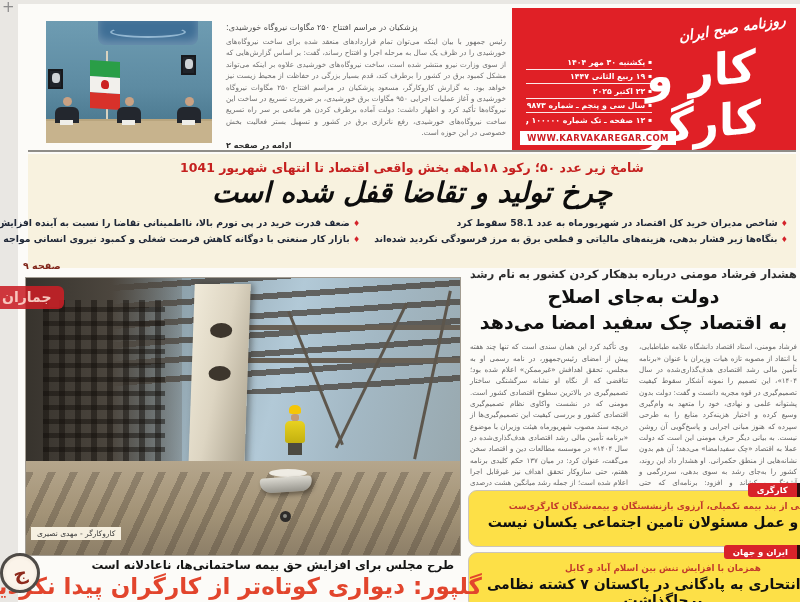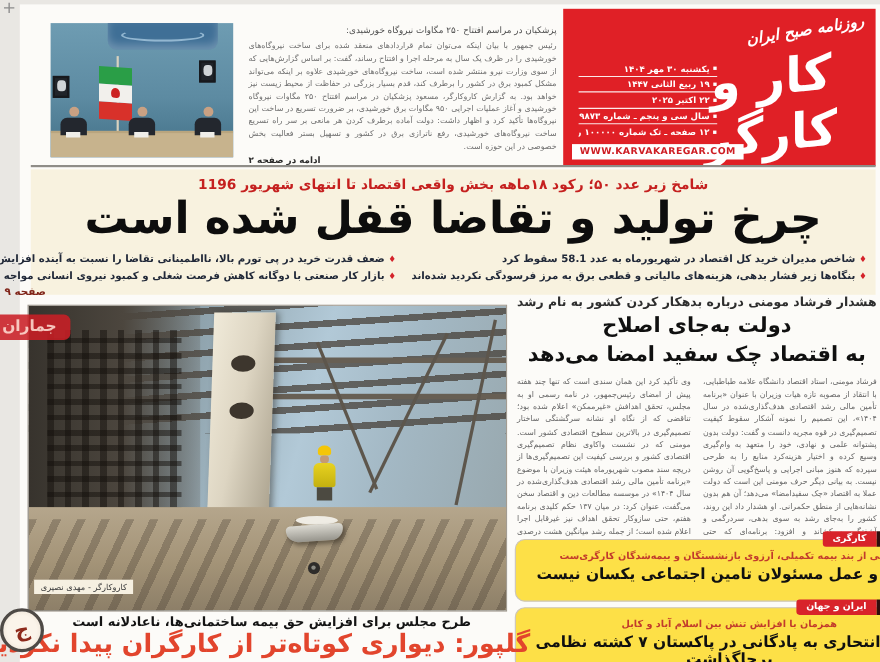--- a/index.html
+++ b/index.html
@@ -26,21 +26,21 @@
   .portrait i { display:block; margin:2px auto 0; width:8px; height:10px; background:#cfd3d6; border-radius:40%; }
   #portrait-right { right:16px; top:34px; } #portrait-left { left:2px; top:48px; }
   .desk { position:absolute; left:0; bottom:0; width:100%; height:24px; background:linear-gradient(180deg,#cdb astounding,#c7b38d); background:#c7b38d; border-top:2px solid #b9a57e; }
   .paper { position:absolute; bottom:18px; width:13px; height:5px; background:#efeee9; }
   .man { position:absolute; bottom:20px; width:26px; height:26px; }
   .man .head { width:9px; height:9px; background:#c9a183; border-radius:50%; margin:0 auto; }
   .man .body { width:24px; height:16px; background:#23272e; border-radius:6px 6px 0 0; margin:1px auto 0; }
 
   
   #top-story { position:absolute; left:226px; top:23px; width:280px; height:126px; }
-  #top-story .kicker { font-size:8px; color:#4d4d4d; text-align:right; }
+  #top-story .kicker { font-size:8px; color:#4d4d4d; text-align:left; }
   #top-story h2 { font-size:13px; line-height:1.4; color:#141414; text-align:center; margin-top:2px; }
   #top-story .body { margin-top:4px; font-size:7.2px; line-height:1.58; color:#6e6e6e; text-align:justify; }
   #top-story .cont { margin-top:3px; font-size:8px; font-weight:bold; color:#2b2b2b; text-align:left; }
 
   
   #masthead { position:absolute; left:512px; top:8px; width:284px; height:143px; background:#e02026; }
   #tagline { position:absolute; right:10px; top:12px; color:#fff; font-size:14px; font-weight:bold;
     font-style:italic; transform:rotate(-9deg); }
   #logo { position:absolute; right:2px; top:38px; width:186px; text-align:center; color:#fff;
     font-size:44px; font-weight:900; transform:rotate(-6deg) skewX(-6deg); letter-spacing:-2px; }
@@ -50,26 +50,26 @@
   .date-line:last-child { border-bottom:none; }
   .dmark { font-size:6px; vertical-align:1px; }
   #site-bar { position:absolute; left:8px; bottom:6px; background:#fff; color:#ce1e24;
     font-size:8.5px; font-weight:bold; padding:2px 7px; letter-spacing:.4px; }
 
   #header-rule { position:absolute; left:28px; top:150px; width:768px; height:2px; background:#8f8d88; }
 
   
   #main-band { position:absolute; left:28px; top:154px; width:768px; height:114px; background:#f8f2df; }
   #main-band .kicker { padding-top:6px; text-align:center; font-size:12.5px; font-weight:bold; color:#c5201f; }
-  #main-band h1 { text-align:center; font-size:40px; font-weight:900; color:#0d0d0d; letter-spacing:-1px; margin-top:1px; }
+  #main-band h1 { text-align:center; font-size:28px; font-weight:900; color:#0d0d0d; letter-spacing:-1px; margin-top:1px;font-style:italic; }
   #bullets { display:flex; direction:rtl; gap:14px; padding:6px 8px 0; }
   .bcol { flex:1; }
   .bullet { direction:rtl; font-size:9.3px; font-weight:bold; color:#202838; line-height:1.7; white-space:nowrap; overflow:hidden; }
   .bdia { color:#d4232a; font-size:8px; }
-  #page-ref-9 { position:absolute; left:4px; top:260px; font-size:9.5px; font-weight:bold; color:#80251a; }
+  #page-ref-9 { position:absolute; left:23px; top:260px; font-size:9.5px; font-weight:bold; color:#80251a; }
 
   
   #cphoto { position:absolute; left:25px; top:277px; width:436px; height:279px; border:1px solid #a29c92;
     background:linear-gradient(105deg,#6a6f6e 0%,#8fa3ad 32%,#b2c9d7 55%,#a3b8c4 72%,#96a5aa 100%); overflow:hidden; }
   #cphoto .beams { position:absolute; left:0; top:0; width:100%; height:42%;
     background:repeating-linear-gradient(176deg, transparent 0 13px, rgba(64,55,46,.7) 13px 19px); }
   #cphoto .darkleft { position:absolute; left:0; top:0; width:36%; height:100%;
     background:linear-gradient(90deg,#37332d 0%,#4c463e 55%, rgba(90,82,72,.25) 100%); }
   #cphoto .grid { position:absolute; left:4%; top:8%; width:28%; height:70%;
     background:repeating-linear-gradient(90deg, rgba(20,16,12,.5) 0 6px, transparent 6px 16px),
@@ -119,21 +119,21 @@
   .tab { position:absolute; top:-8px; right:6px; display:flex; align-items:stretch; direction:ltr; }
   .tab-red { background:#d8232a; color:#fff; font-size:8.5px; font-weight:bold; padding:2px 9px;
     border-radius:3px 0 0 3px; }
   .tab-dark { background:#2f0e0d; color:#fff; font-size:8px; font-weight:bold; padding:2px 9px 2px 3px;
     border-radius:0 3px 3px 0; display:flex; align-items:center; gap:3px; }
   .tab-chev { color:#f6c31c; font-size:9px; font-weight:bold; }
   .teaser .kicker { margin-top:10px; text-align:center; font-size:8.8px; font-weight:bold; color:#c23b2c; }
   .teaser h3 { margin-top:3px; text-align:center; font-size:14px; font-weight:800; color:#101010; }
 
   
-  #bottom-kicker { position:absolute; left:56px; top:558px; width:382px; text-align:center;
+  #bottom-kicker { position:absolute; left:72px; top:558px; width:382px; text-align:right;
     font-size:11.8px; font-weight:bold; color:#141414; }
   #bottom-headline { position:absolute; left:-42px; top:573px; width:524px; text-align:right;
     font-size:23px; font-weight:800; color:#e2452d; white-space:nowrap; }
 
   
   #credit { position:absolute; left:0; top:553px; display:flex; align-items:center; gap:5px; }
   #credit .disc { width:40px; height:40px; border-radius:50%; background:radial-gradient(#fbf4ea 55%,#e7dccd);
     border:3px solid #4e4a46; display:flex; align-items:center; justify-content:center; }
   #credit .disc span { color:#8e2a1c; font-size:19px; font-weight:bold; transform:rotate(-14deg); }
   #credit .lines { background:rgba(70,70,70,.35); border-radius:4px; padding:1px 6px; }
@@ -198,21 +198,21 @@
       <div class="date-line"><span class="dmark">▪</span> <span>۲۲ اکتبر ۲۰۲۵</span></div>
       <div class="date-line"><span class="dmark">▪</span> <span>سال سی و پنجم ـ شماره ۹۸۷۳</span></div>
       <div class="date-line"><span class="dmark">▪</span> <span>۱۲ صفحه ـ تک شماره ۱۰۰۰۰۰ ریال</span></div>
     </div>
     <div id="site-bar">WWW.KARVAKAREGAR.COM</div>
   </div>
 
   <div id="header-rule"></div>
 
   <div id="main-band">
-    <div class="kicker rtl">شامخ زیر عدد ۵۰؛ رکود ۱۸ماهه بخش واقعی اقتصاد تا انتهای شهریور 1196</div>
+    <div class="kicker rtl">شامخ زیر عدد ۵۰؛ رکود ۱۸ماهه بخش واقعی اقتصاد تا انتهای شهریور 1041</div>
     <h1 class="rtl">چرخ تولید و تقاضا قفل شده است</h1>
     <div id="bullets">
       <div class="bcol">
         <div class="bullet"><span class="bdia">♦</span> <span>شاخص مدیران خرید کل اقتصاد در شهریورماه به عدد 58.1 سقوط کرد</span></div>
         <div class="bullet"><span class="bdia">♦</span> <span>بنگاه‌ها زیر فشار بدهی، هزینه‌های مالیاتی و قطعی برق به مرز فرسودگی نکردید شده‌اند</span></div>
       </div>
       <div class="bcol">
         <div class="bullet"><span class="bdia">♦</span> <span>ضعف قدرت خرید در پی تورم بالا، نااطمینانی تقاضا را نسبت به آینده افزایش داده است</span></div>
         <div class="bullet"><span class="bdia">♦</span> <span>بازار کار صنعتی با دوگانه کاهش فرصت شغلی و کمبود نیروی انسانی مواجه شده‌است</span></div>
       </div>

